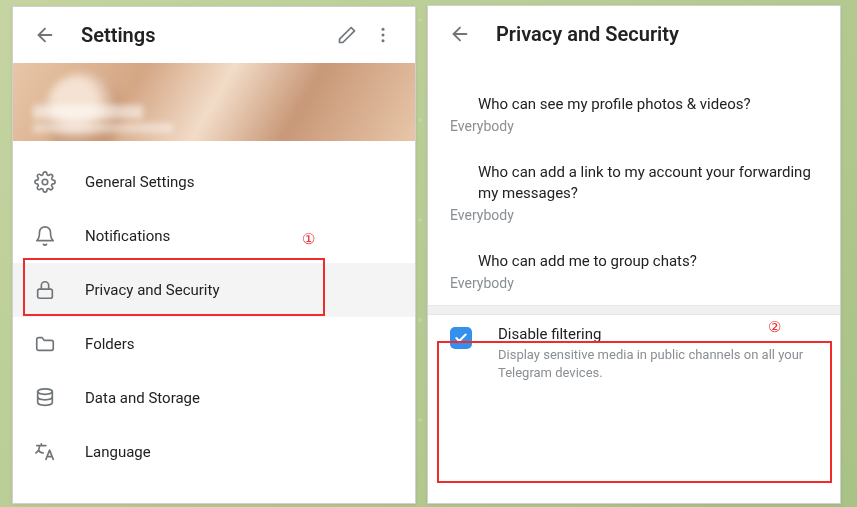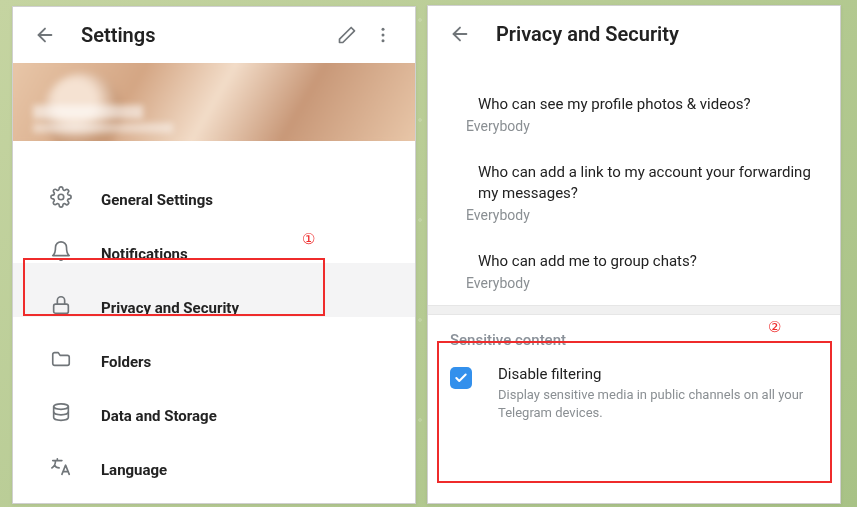--- a/index.html
+++ b/index.html
@@ -83,42 +83,41 @@
     filter: blur(3px);
     margin-bottom: 4px;
   }
   .profile-sub {
     width: 140px; height: 10px;
     background: rgba(255,255,255,0.45);
     filter: blur(3px);
   }
   .item {
     display: flex;
-    align-items: flex-end;
+    align-items: center;
     height: 54px;
-    padding: 0 36px;
+    padding: 0 20px;
     cursor: pointer;
     color: #222;
-    font-weight: bold;
   }
   .item-icon {
     width: 24px; height: 24px;
     margin-right: 28px;
     color: #707579;
     display: flex; align-items: center; justify-content: center;
   }
   .item-label { font-size: 15px; }
   .item.selected { background: #f4f4f5; }
   .section-gap { height: 10px; background: #f0f0f0; border-top:1px solid #e6e6e6; border-bottom:1px solid #e6e6e6;}
   .priv-item {
     padding: 14px 22px;
     cursor: pointer;
   }
   .priv-title { font-size: 15px; color: #222; line-height: 1.35; margin-left: 28px; }
-  .priv-value { font-size: 14px; color: #8a8f93; margin-top: 4px; margin-left: 16px; }
+  .priv-value { font-size: 14px; color: #8a8f93; margin-top: 4px; }
   .section-label {
     padding: 16px 22px 6px 22px;
     font-size: 15px;
     font-weight: 500;
     color: #8a9199;
   }
   .check-row {
     display: flex;
     align-items: flex-start;
     padding: 10px 22px 18px 22px;
@@ -271,21 +270,20 @@
     <div class="priv-value">Everybody</div>
   </div>
 
   <div class="priv-item">
     <div class="priv-title">Who can add me to group chats?</div>
     <div class="priv-value">Everybody</div>
   </div>
 
   <div class="section-gap"></div>
 
-  <div class="section-label">Sensitive content</div>
 
   <div class="check-row">
     <div class="checkbox">
       <svg width="14" height="14" viewBox="0 0 24 24" fill="none" stroke="#fff" stroke-width="3.5" stroke-linecap="round" stroke-linejoin="round">
           <polyline points="20 6 9 17 4 12"></polyline>
         </svg>
     </div>
     <div class="check-body">
       <div class="check-title">Disable filtering</div>
       <div class="check-desc">Display sensitive media in public channels on all your Telegram devices.</div>

